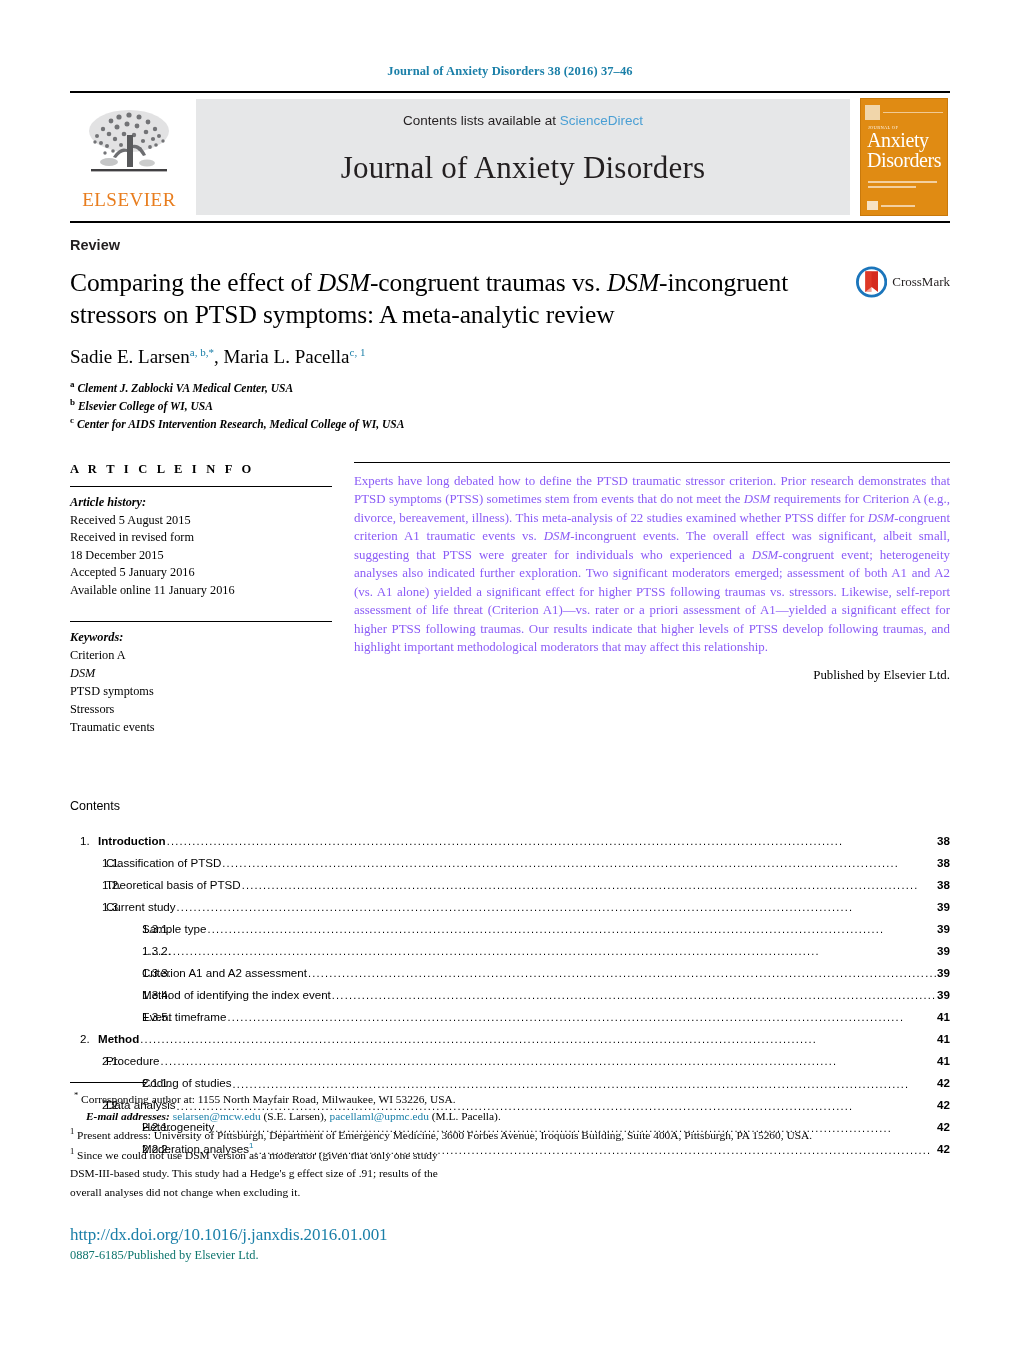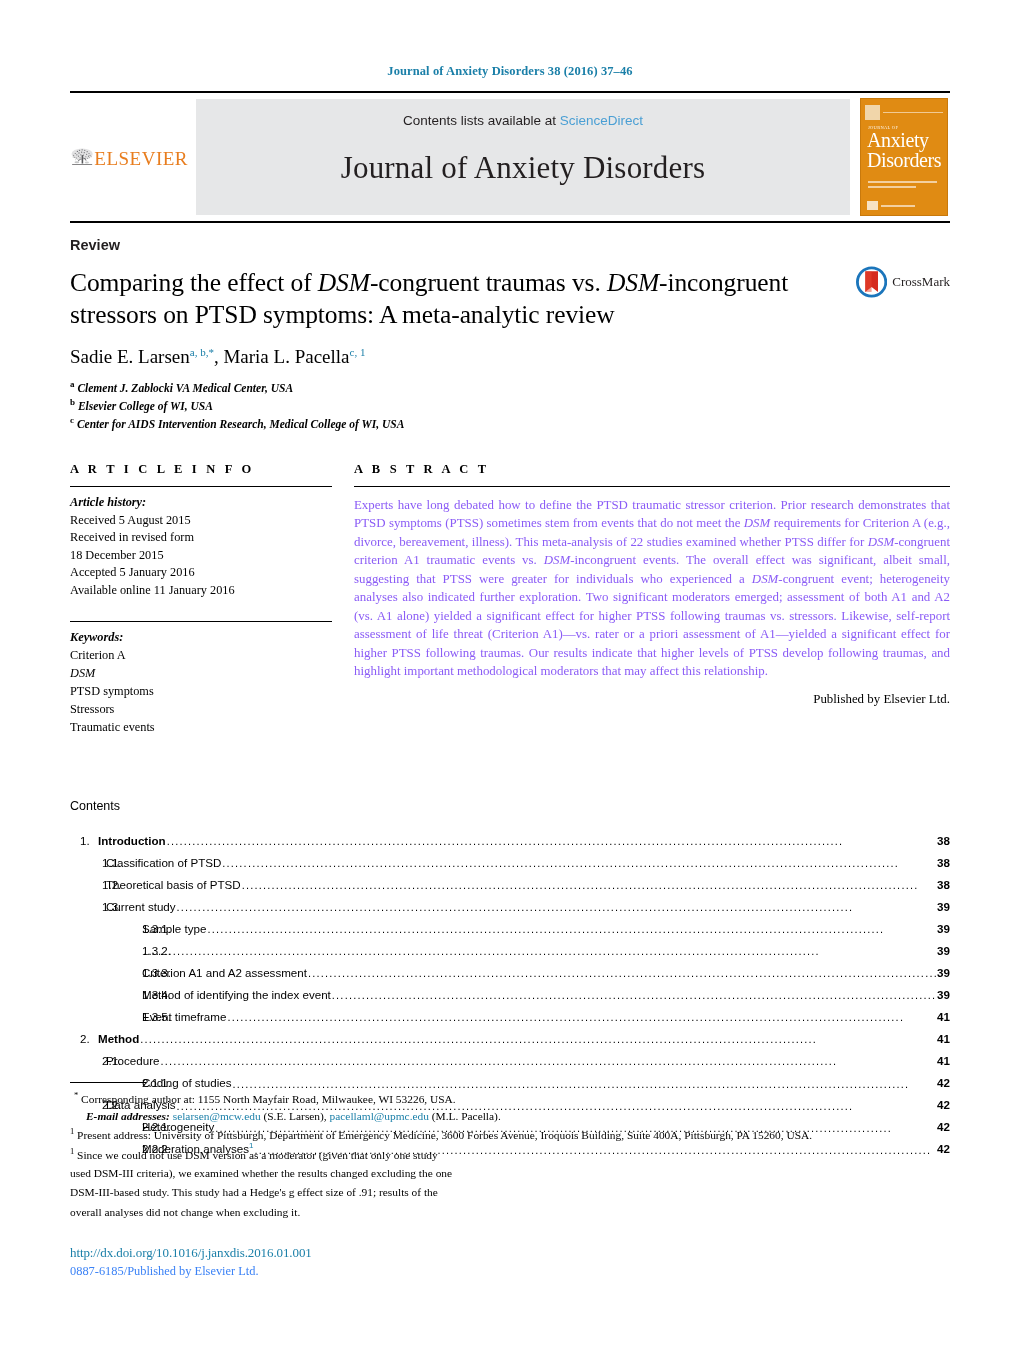--- a/index.html
+++ b/index.html
@@ -34,21 +34,21 @@
     border-bottom: 2px solid #000;
     padding: 6px 0 6px 0;
     display: flex;
     align-items: stretch;
     height: 132px;
   }
   .elsevier-block {
     width: 118px;
     flex: 0 0 118px;
     display: flex;
-    flex-direction: row;
+    flex-direction: column;
     align-items: center;
     justify-content: center;
     padding-top: 2px;
   }
   .elsevier-tree { width: 92px; height: 82px; }
   .elsevier-word {
     color: #e87d1e;
     font-family: "Liberation Serif", serif;
     font-size: 19px;
     letter-spacing: 0.5px;
@@ -275,29 +275,29 @@
     line-height: 1.72;
     color: #000;
     padding-left: 0;
     text-indent: 0;
   }
   .doi-block { margin-top: 22px; }
   .doi-link {
     display: block;
     color: #1a7fa8;
     font-family: "Liberation Serif", serif;
-    font-size: 13px;
+    font-size: 17px;
     text-decoration: none;
     letter-spacing: -0.1px;
   }
   .issn-line {
     font-family: "Liberation Serif", serif;
     font-size: 12.4px;
     margin-top: 3px;
-    color: #3b82f6;
+    color: #0f766e;
   }
 </style>
 </head>
 <body>
 
 <div class="page">
 
   <div class="running-head">Journal of Anxiety Disorders 38 (2016) 37–46</div>
 
   <div class="masthead">
@@ -424,21 +424,20 @@
           <div>Criterion A</div>
           <div class="kw-dsm">DSM</div>
           <div>PTSD symptoms</div>
           <div>Stressors</div>
           <div>Traumatic events</div>
         </div>
       </div>
     </div>
 
     <div class="col-abs">
-      <div class="sec-label">A B S T R A C T</div>
       <div class="rule"></div>
       <div class="abs-body"><span>Experts have long debated how to define the PTSD traumatic stressor criterion. Prior research demonstrates that PTSD symptoms (PTSS) sometimes stem from events that do not meet the </span><i>DSM</i><span> requirements for Criterion A (e.g., divorce, bereavement, illness). This meta-analysis of 22 studies examined whether PTSS differ for </span><i>DSM</i><span>-congruent criterion A1 traumatic events vs. </span><i>DSM</i><span>-incongruent events. The overall effect was significant, albeit small, suggesting that PTSS were greater for individuals who experienced a </span><i>DSM</i><span>-congruent event; heterogeneity analyses also indicated further exploration. Two significant moderators emerged; assessment of both A1 and A2 (vs. A1 alone) yielded a significant effect for higher PTSS following traumas vs. stressors. Likewise, self-report assessment of life threat (Criterion A1)—vs. rater or a priori assessment of A1—yielded a significant effect for higher PTSS following traumas. Our results indicate that higher levels of PTSS develop following traumas, and highlight important methodological moderators that may affect this relationship.</span></div>
       <div class="abs-pub">Published by Elsevier Ltd.</div>
     </div>
   </div>
 
   <div class="contents-wrap">
     <div class="contents-title">Contents</div>
     <div id="toc-list">
         <div class="toc-row lvl1">
@@ -536,21 +535,20 @@
   <div class="footnotes">
     <div class="fn-rule"></div>
 
     <div class="fn-line fn-star"><sup>*</sup> <span>Corresponding author at: 1155 North Mayfair Road, Milwaukee, WI 53226, USA.</span></div>
 
     <div class="fn-line" style="text-indent:0; padding-left:16px;"><span class="ital">E-mail addresses:</span> <span class="mail">selarsen@mcw.edu</span><span> (S.E. Larsen),</span> <span class="mail">pacellaml@upmc.edu</span><span> (M.L. Pacella).</span></div>
 
     <div class="fn-line"><sup>1</sup> <span>Present address: University of Pittsburgh, Department of Emergency Medicine, 3600 Forbes Avenue, Iroquois Building, Suite 400A, Pittsburgh, PA 15260, USA.</span></div>
 
     <div class="fn-line"><sup>1</sup> <span>Since we could not use DSM version as a moderator (given that only one study</span></div>
-    <div class="fn-cont">used DSM-III criteria), we examined whether the results changed excluding the one</div>
     <div class="fn-cont">DSM-III-based study. This study had a Hedge's g effect size of .91; results of the</div>
     <div class="fn-cont">overall analyses did not change when excluding it.</div>
 
     <div class="doi-block">
       <span class="doi-link">http://dx.doi.org/10.1016/j.janxdis.2016.01.001</span>
       <div class="issn-line">0887-6185/Published by Elsevier Ltd.</div>
     </div>
   </div>
 
 </div>

